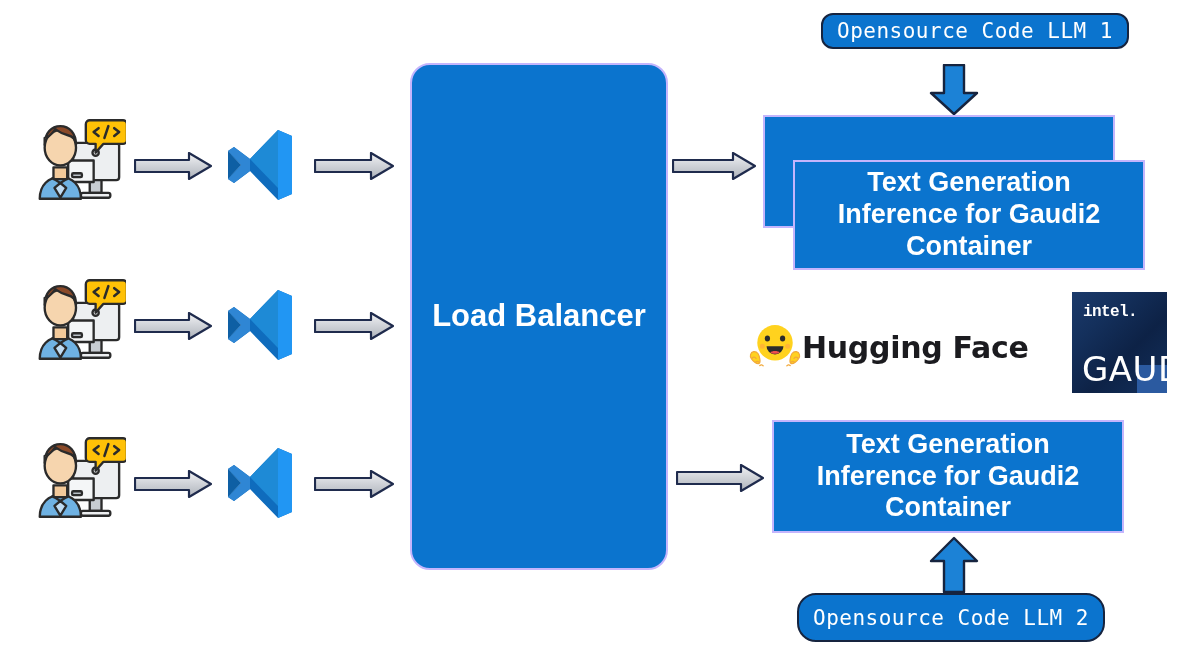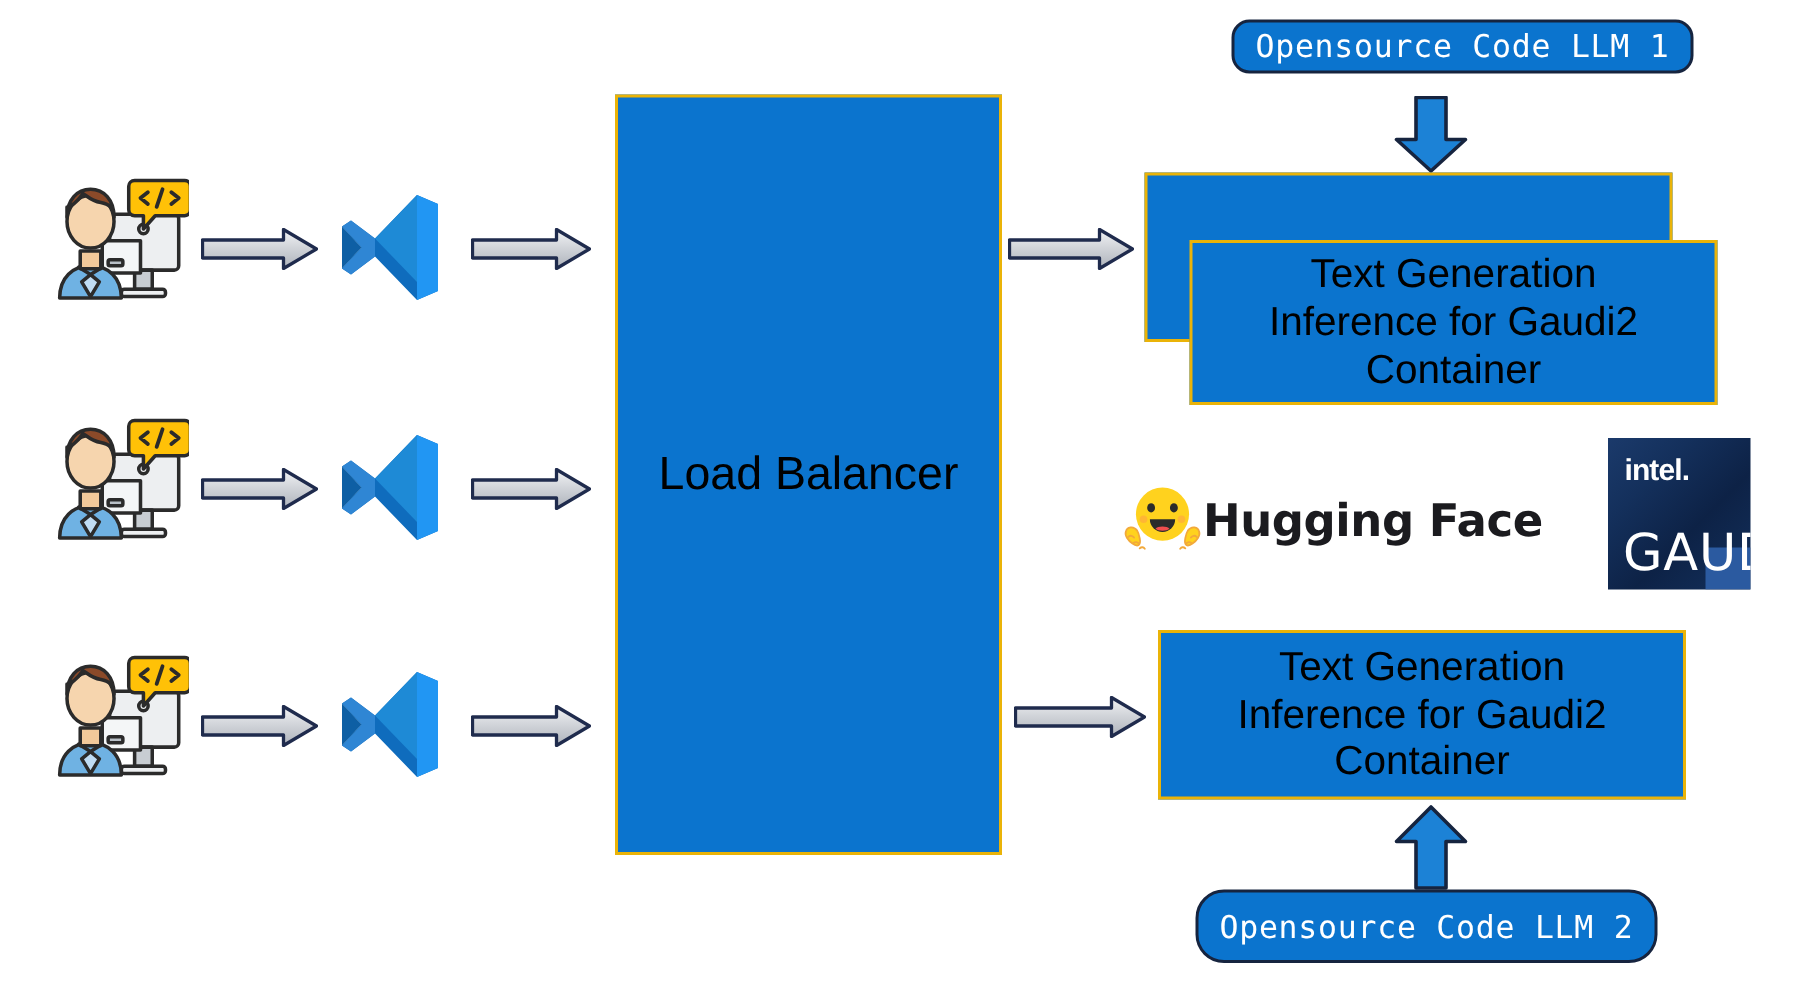--- a/index.html
+++ b/index.html
@@ -13,36 +13,37 @@
     width:1200px;
     height:671px;
     background:#ffffff;
     overflow:hidden;
   }
 
   
   .blue-box{
     position:absolute;
     background:#0B74CE;
-    border:2px solid #eab308;
+    border:2px solid #c4b5fd;
     box-sizing:border-box;
-    color:#000000;
+    color:#ffffff;
     display:flex;
     align-items:center;
     justify-content:center;
     text-align:center;
     line-height:1.18;
-    font-weight:400;
+    font-weight:700;
   }
   .blue-box .lbl{display:block;width:100%;padding:0 6px;}
 
   
   #load-balancer{
     left:410px; top:63px; width:258px; height:507px;
     font-size:31px;
+    border-radius:20px;
   }
 
   
   #tgi-back-1{
     left:763px; top:115px; width:352px; height:113px;
   }
   #tgi-front-1{
     left:793px; top:160px; width:352px; height:110px;
     font-size:27px;
   }
@@ -112,23 +113,23 @@
   #gaudi-corner{
     position:absolute;
     right:0; bottom:0;
     width:30px;height:28px;
     background:#2b5aa0;
   }
   #intel-word{
     position:absolute;
     left:11px; top:11px;
     color:#ffffff;
-    font-family:Liberation Sans, sans-serif;
+    font-family:Liberation Mono, monospace;
     font-weight:bold;
-    font-size:20px;
+    font-size:16px;
     letter-spacing:-0.6px;
   }
   #intel-word .dot{font-weight:bold;}
   #gaudi-word{
     position:absolute;
     left:10px; top:60px;
     color:#ffffff;
     font-family:"DejaVu Sans","Liberation Sans",sans-serif;
     font-size:34px;
     letter-spacing:0.5px;

